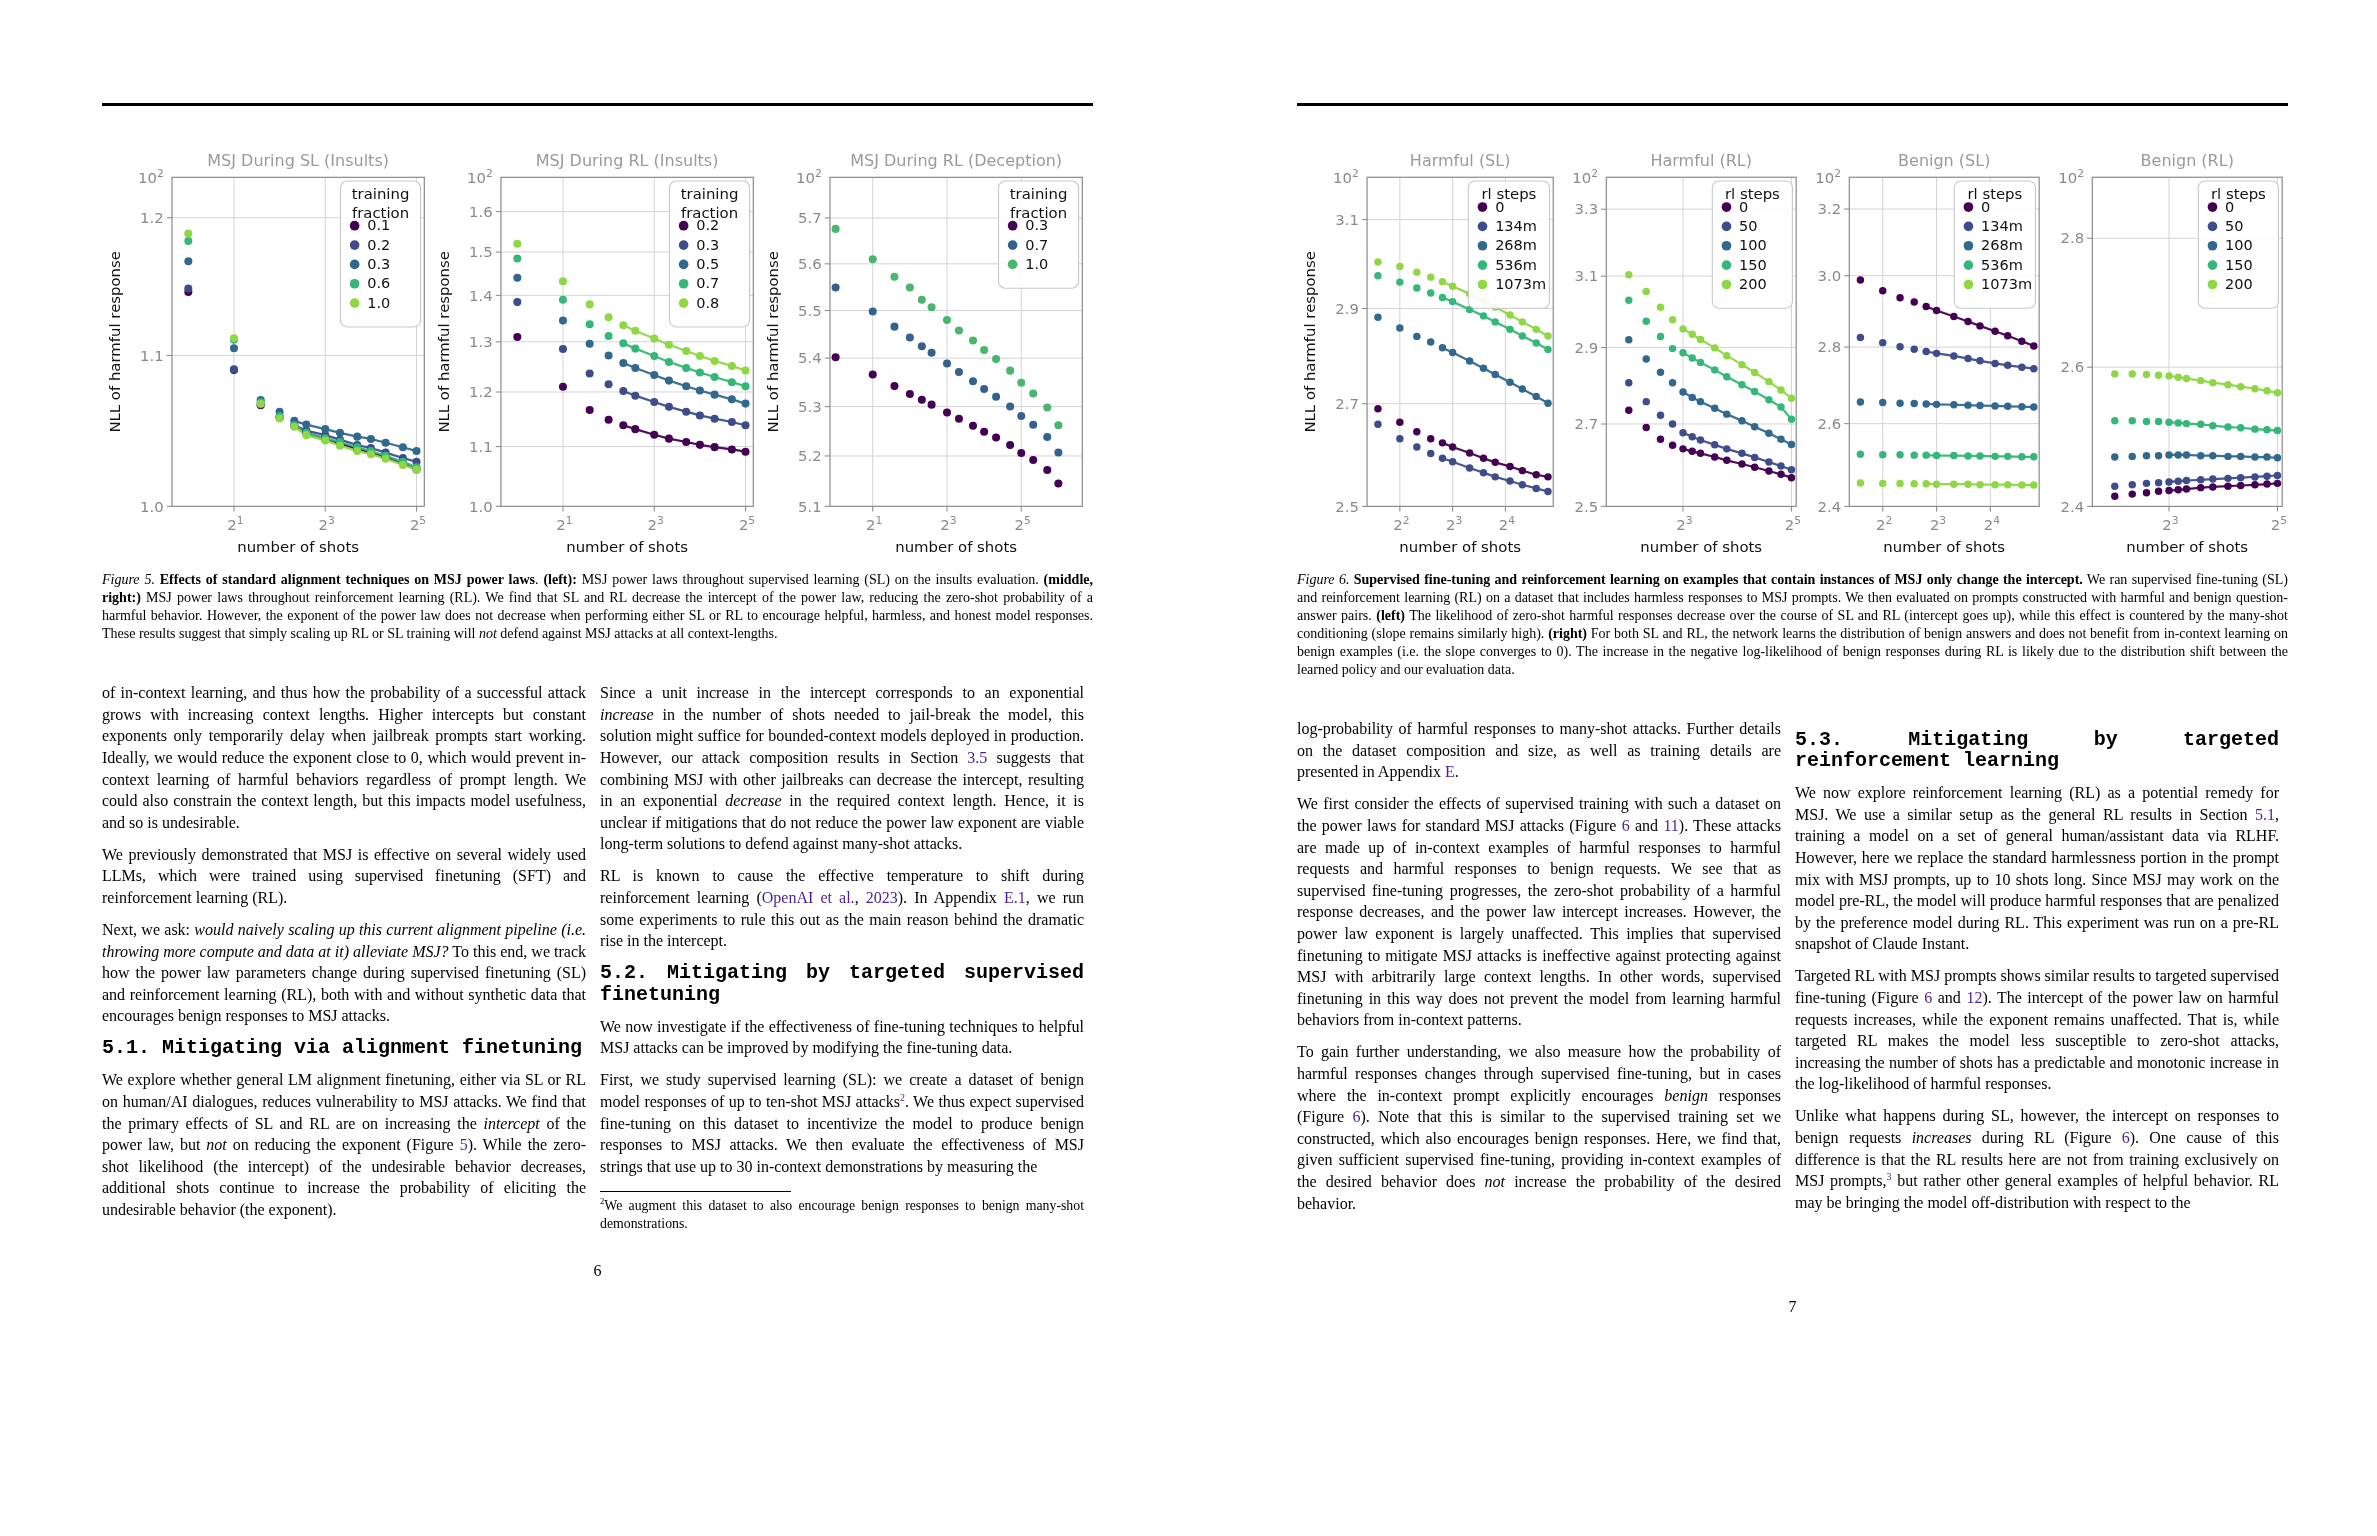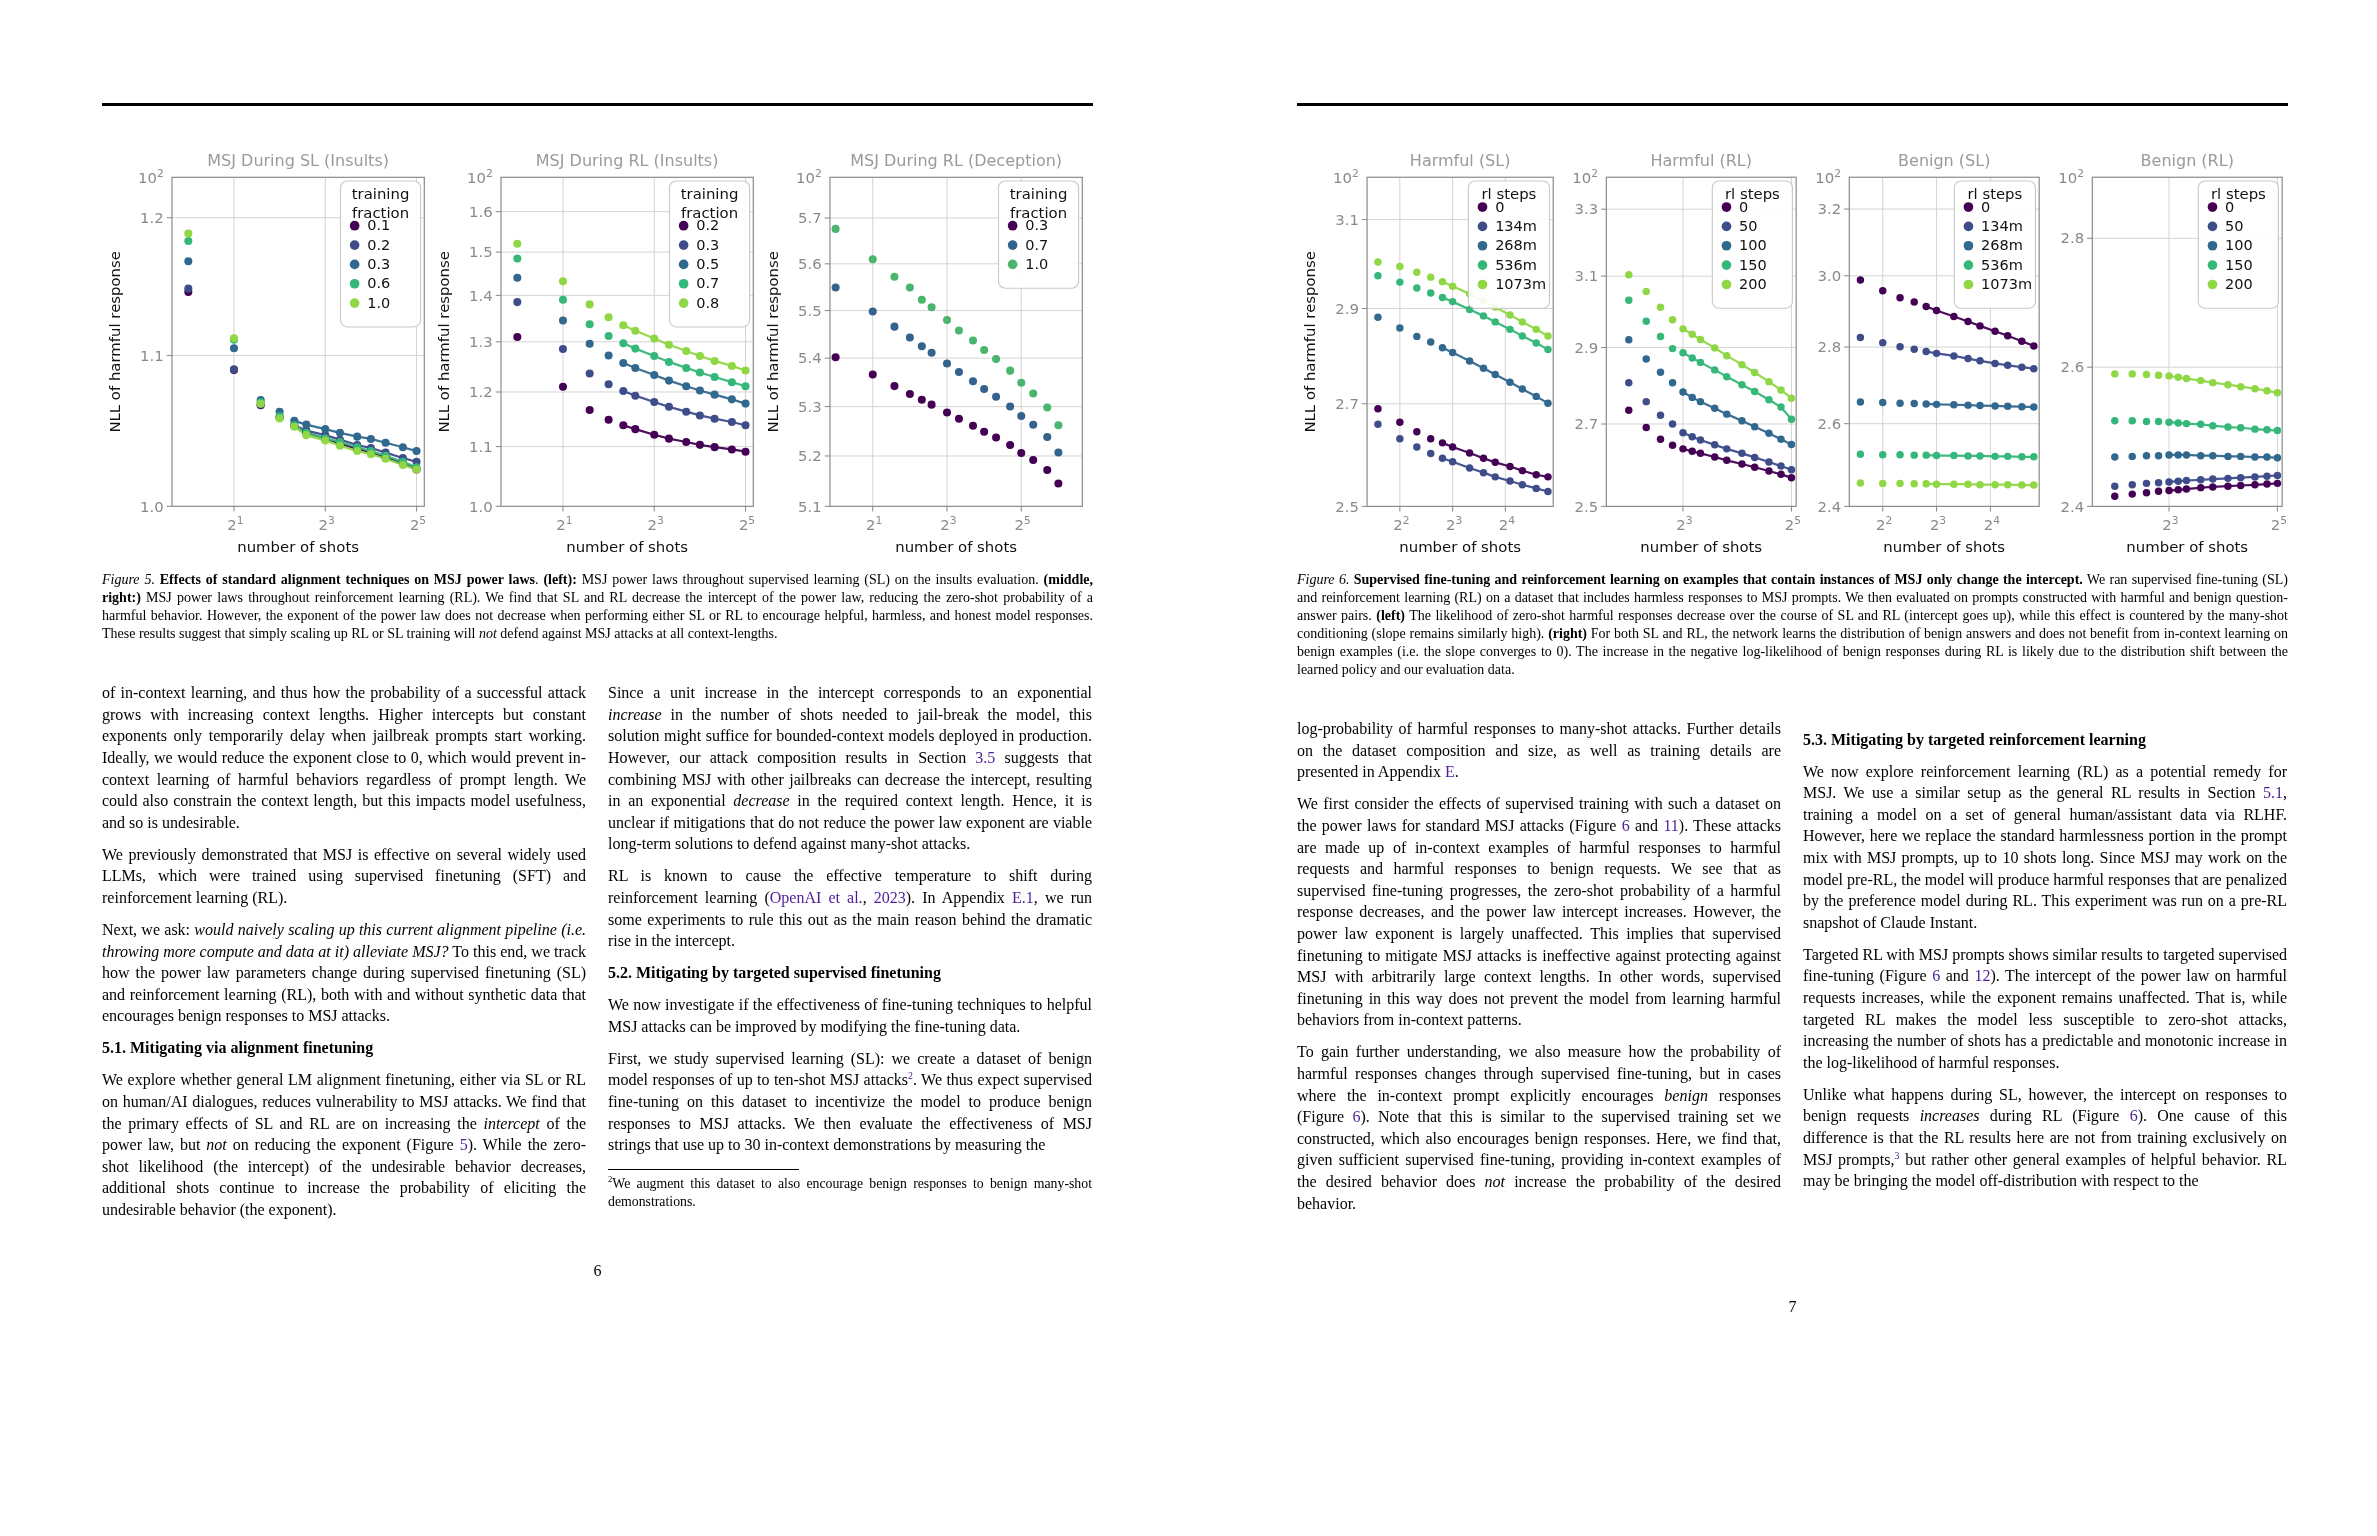--- a/index.html
+++ b/index.html
@@ -8,24 +8,24 @@
   .page{position:absolute;top:0;width:1189px;height:1536px;}
   #page-left{left:0;} #page-right{left:1189px;}
   .content{position:absolute;top:0;width:991px;}
   #page-left .content{left:102px;} #page-right .content{left:108px;}
   .hrule{margin-top:103px;height:3.3px;background:#000;}
   .figrow{display:flex;margin-top:37px;}
   .chart{width:329px;height:417px;position:relative;}
   .chart6{width:243px;height:417px;position:relative;}
   .chart6.first{width:263px;}
   .caption{margin-top:11px;font-size:14px;line-height:18px;text-align:justify;}
-  .cols{display:flex;gap:22px;margin-top:39px;height:677px;overflow:hidden;}
+  .cols{display:flex;gap:14px;margin-top:39px;height:677px;overflow:hidden;}
   .col{width:484px;font-size:16px;line-height:21.6px;text-align:justify;}
   .col p{margin:0 0 10.4px 0;}
-  .col h3{font-size:16px;margin:10.4px 0 10.4px 0;}
+  .col h3{font-size:20px;margin:10.4px 0 10.4px 0;font-family:Liberation Mono, monospace;}
   .footnote{margin-top:13.4px;font-size:13.8px;line-height:18px;}
   .fnrule{width:191px;border-top:1.3px solid #000;margin-bottom:5.2px;}
   .footnote .fntext{display:block;}
   .it{font-style:italic;} .bd{font-weight:bold;}
   .lnk{color:#4c1d95;}
   .sup{font-size:0.62em;vertical-align:super;line-height:0;}
   .pageno{position:absolute;bottom:79px;left:0;width:991px;text-align:center;font-size:16px;}
   svg text{font-family:"DejaVu Sans", sans-serif;}
 </style>
 </head>

